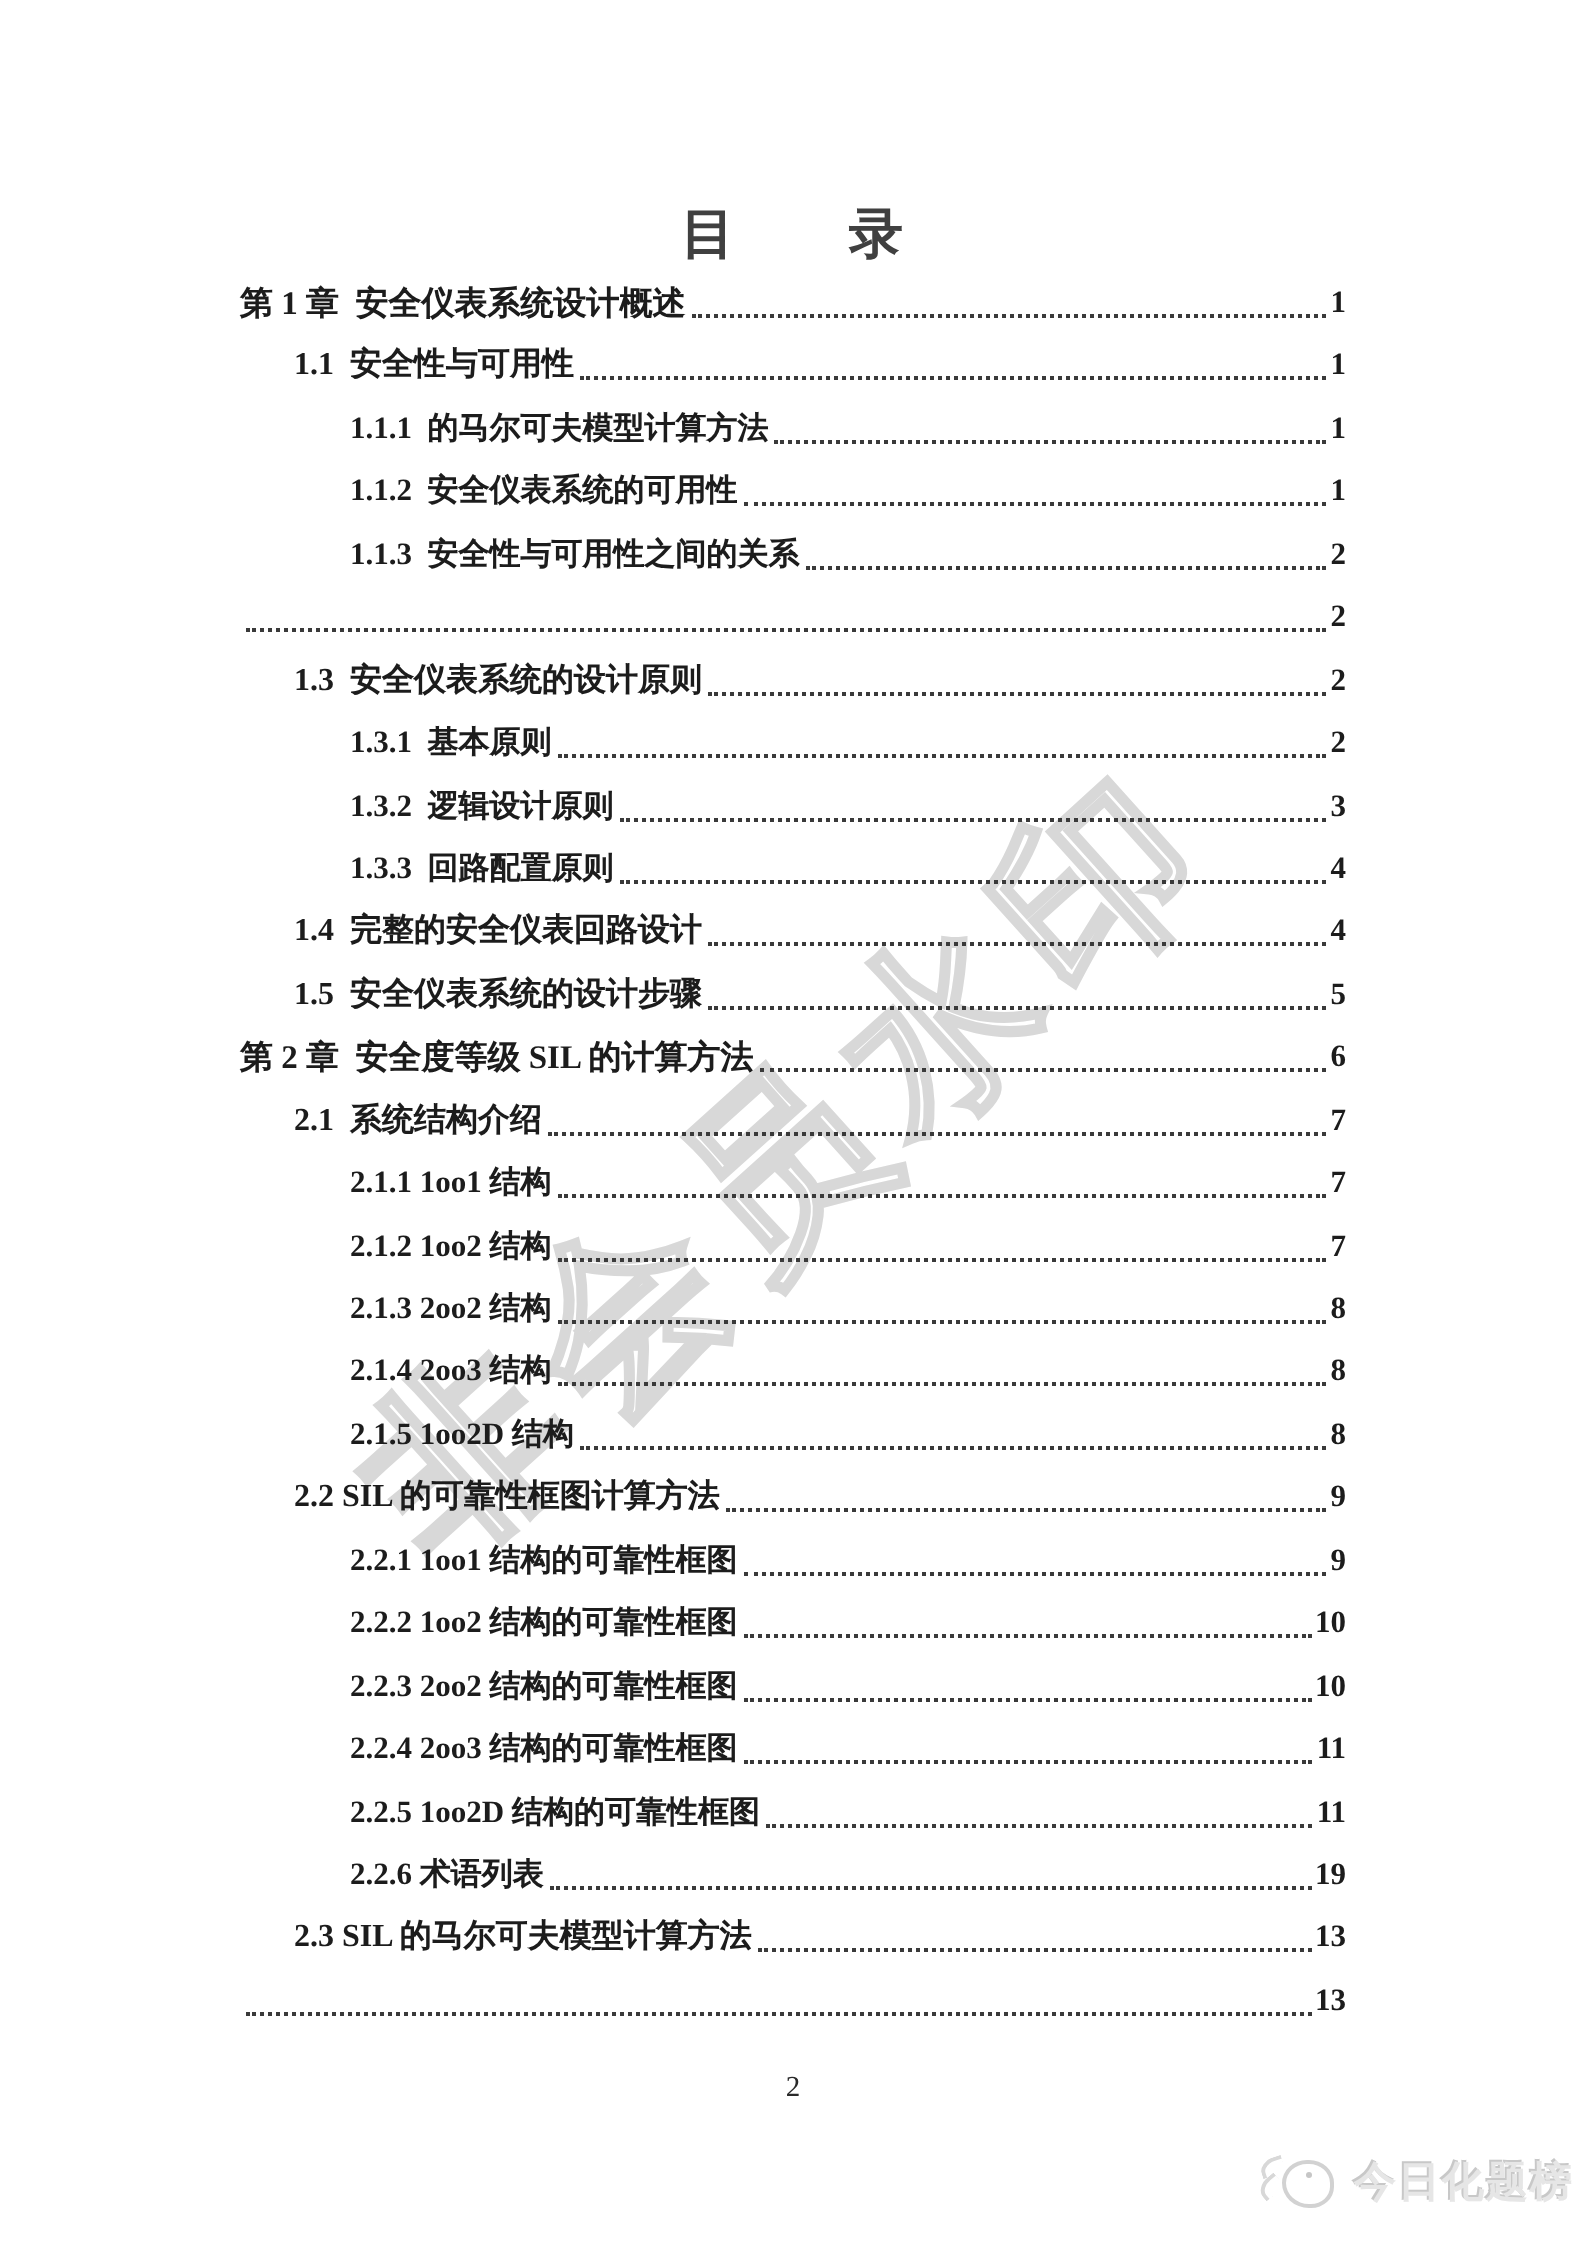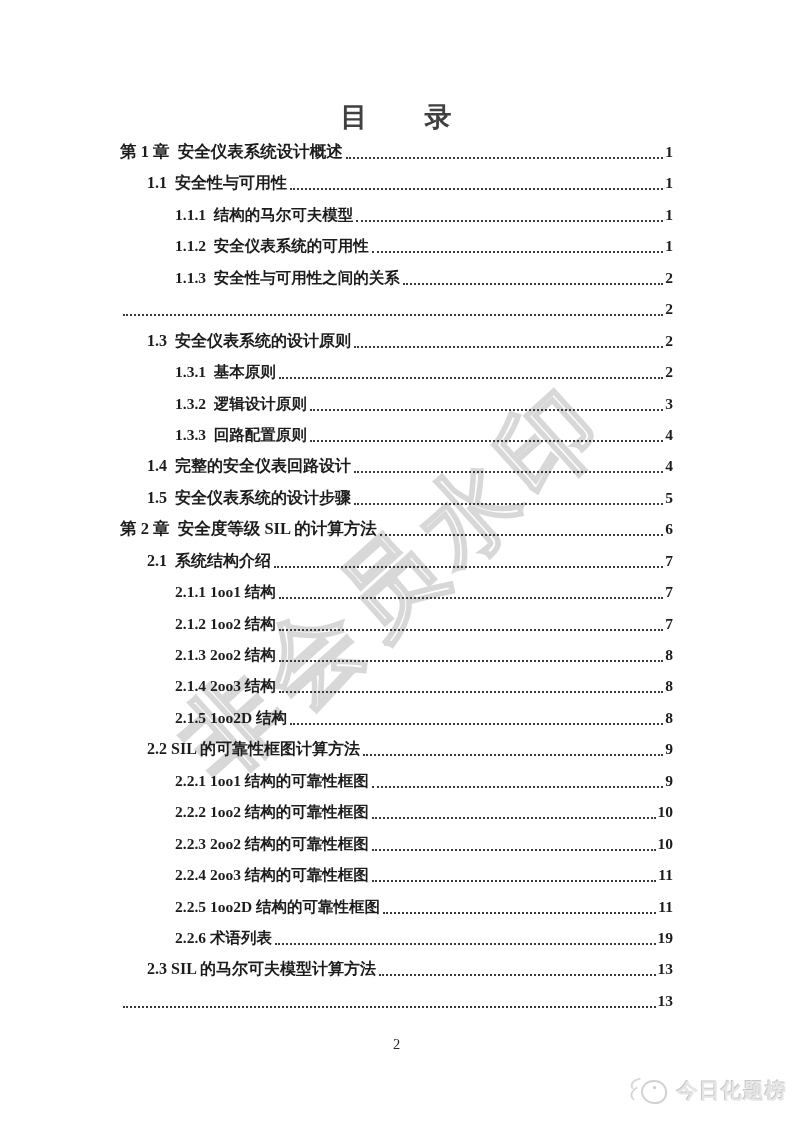--- a/index.html
+++ b/index.html
@@ -164,21 +164,21 @@
     <span class="pagenum">1</span>
   </div>
 
   <div class="toc-row lv1">
     <span class="label">1.1  安全性与可用性</span>
     <span class="leader"></span>
     <span class="pagenum">1</span>
   </div>
 
   <div class="toc-row lv2">
-    <span class="label">1.1.1  结构的马尔可夫模型</span>
+    <span class="label">1.1.1  的马尔可夫模型计算方法</span>
     <span class="leader"></span>
     <span class="pagenum">1</span>
   </div>
 
   <div class="toc-row lv2">
     <span class="label">1.1.2  安全仪表系统的可用性</span>
     <span class="leader"></span>
     <span class="pagenum">1</span>
   </div>
 

